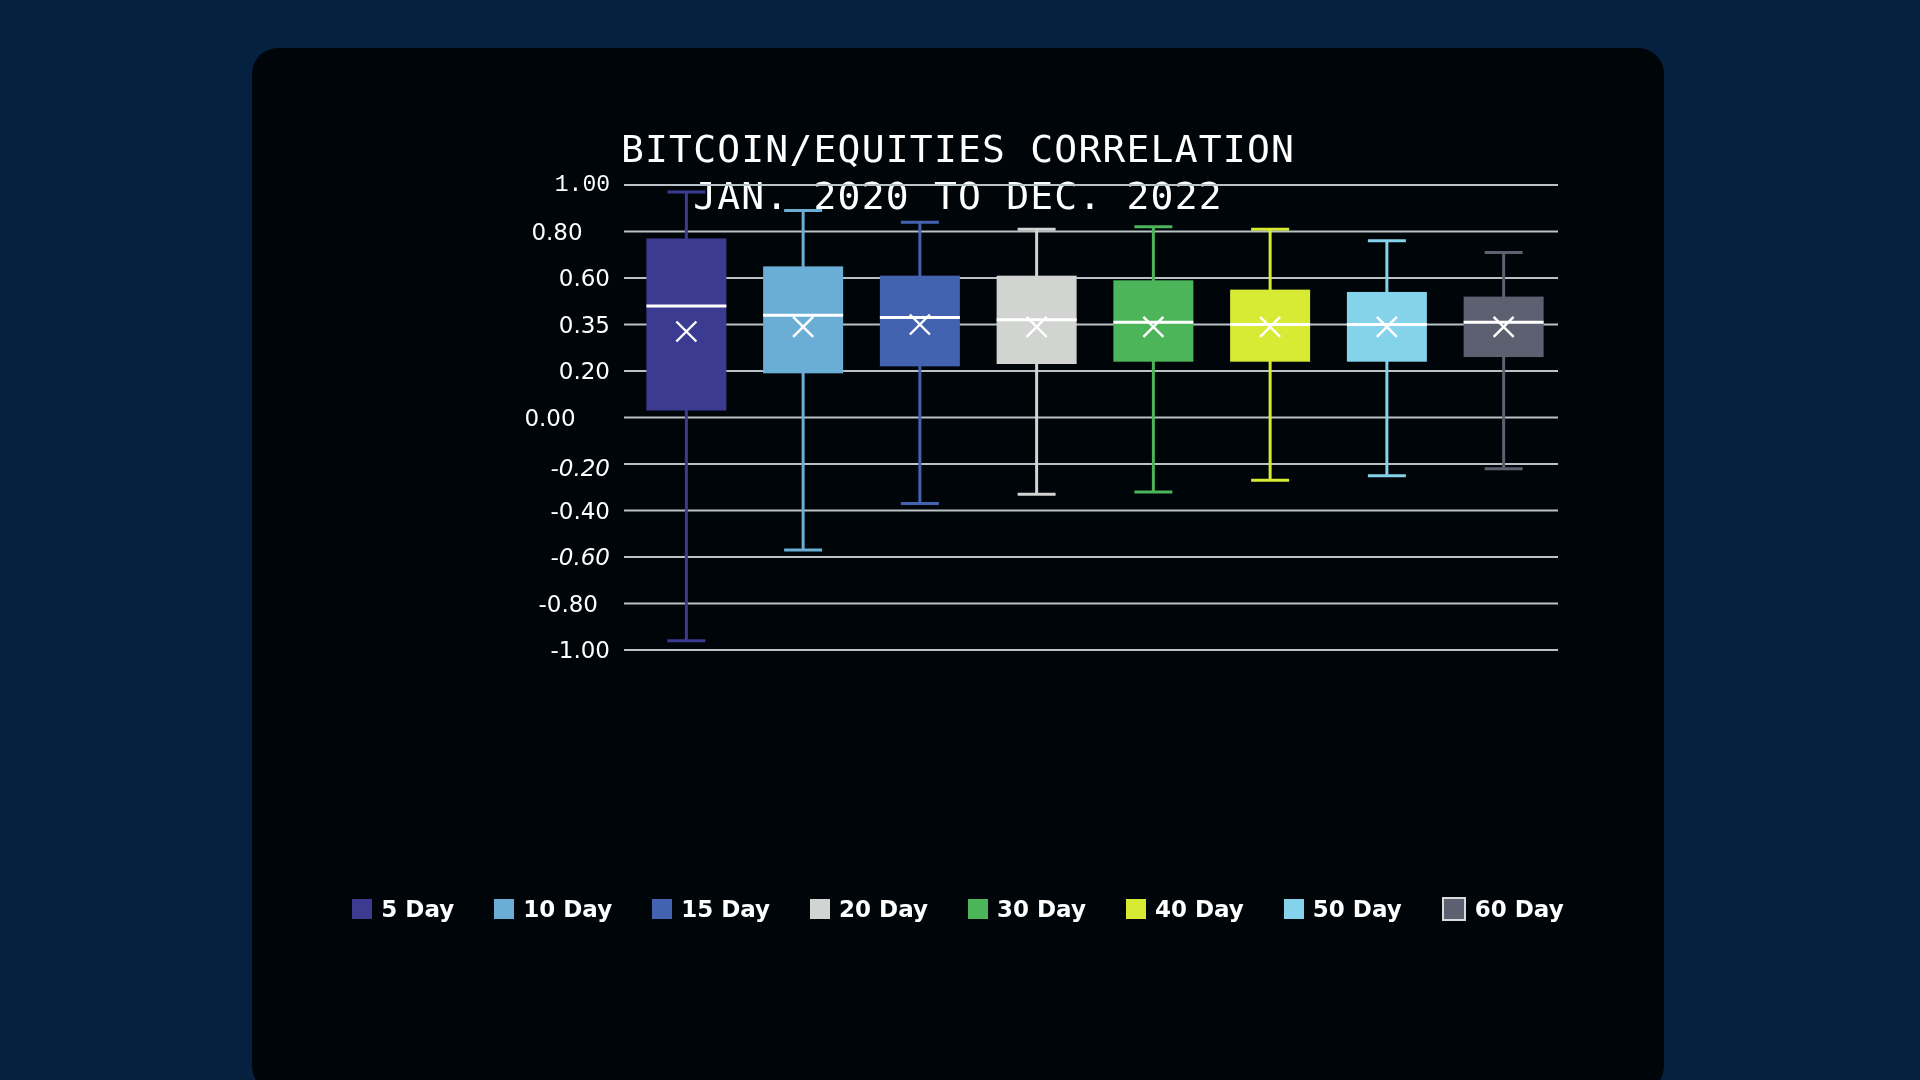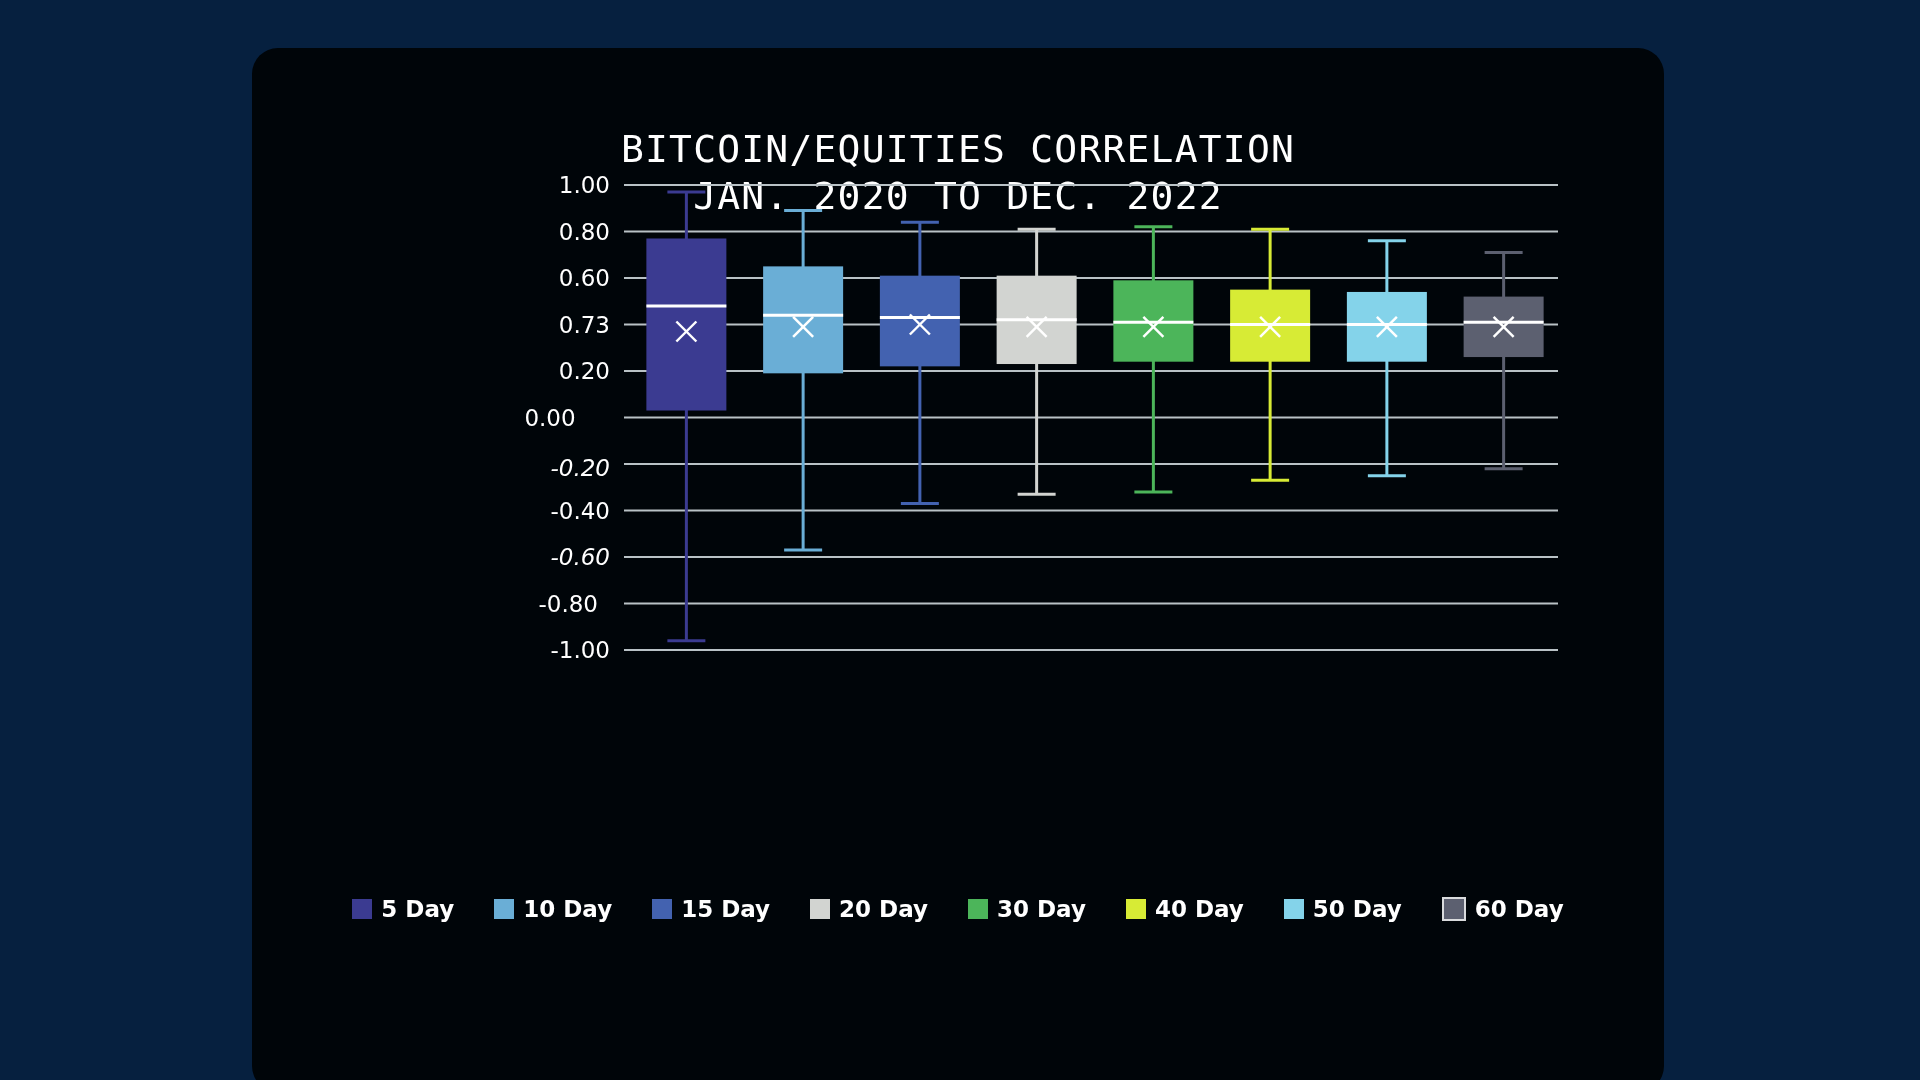--- a/index.html
+++ b/index.html
@@ -189,24 +189,24 @@
             <line x1="1251.625" x2="1251.625" y1="204.425" y2="420.65" stroke="#5c6070" stroke-width="3"></line>
             <line x1="1232.625" x2="1270.625" y1="204.425" y2="204.425" stroke="#5c6070" stroke-width="3"></line>
             <line x1="1232.625" x2="1270.625" y1="420.65" y2="420.65" stroke="#5c6070" stroke-width="3"></line>
             <rect x="1211.625" y="248.6" width="80" height="60.45000000000002" fill="#5c6070"></rect>
             <line x1="1211.625" x2="1291.625" y1="274.175" y2="274.175" stroke="#ffffff" stroke-width="3"></line>
             <line x1="1241.625" y1="268.825" x2="1261.625" y2="288.825" stroke="#ffffff" stroke-width="2.4"></line>
             <line x1="1261.625" y1="268.825" x2="1241.625" y2="288.825" stroke="#ffffff" stroke-width="2.4"></line>
           </g>
         </svg>
       <div id="yticks">
-          <div class="ytick" style="top: 137px; left: 238px;">1.00</div>
-          <div class="ytick" style="top: 183.5px; left: 238px;">0.80</div>
+          <div class="ytick" style="top: 137px; left: 238px; font-family: Liberation Mono, monospace;">1.00</div>
+          <div class="ytick" style="top: 183.5px; left: 245px; text-align: center;">0.80</div>
           <div class="ytick" style="top: 230px; left: 238px;">0.60</div>
-          <div class="ytick" style="top: 276.5px; left: 238px;">0.73</div>
+          <div class="ytick" style="top: 276.5px; left: 238px;">0.35</div>
           <div class="ytick" style="top: 323px; left: 238px;">0.20</div>
           <div class="ytick" style="top: 369.5px; left: 238px; text-align: center;">0.00</div>
           <div class="ytick" style="top: 420px; left: 238px; font-style: italic;">-0.20</div>
           <div class="ytick" style="top: 462.5px; left: 238px;">-0.40</div>
           <div class="ytick" style="top: 509px; left: 238px; font-style: italic;">-0.60</div>
           <div class="ytick" style="top: 555.5px; left: 226px;">-0.80</div>
           <div class="ytick" style="top: 602px; left: 238px; text-align: right;">-1.00</div>
         </div>
     </div>
 

